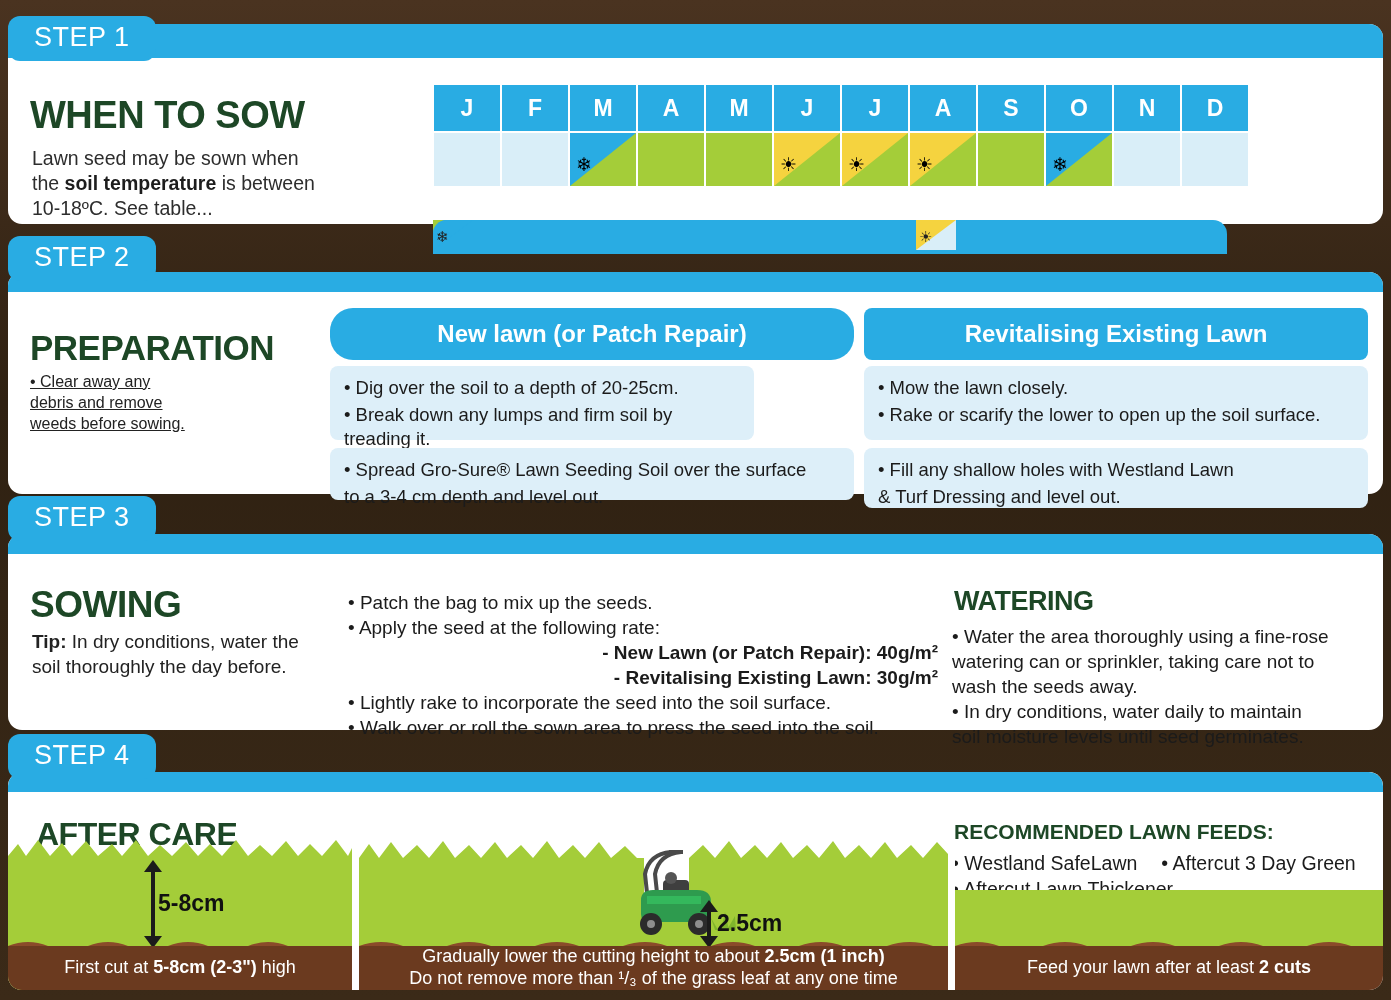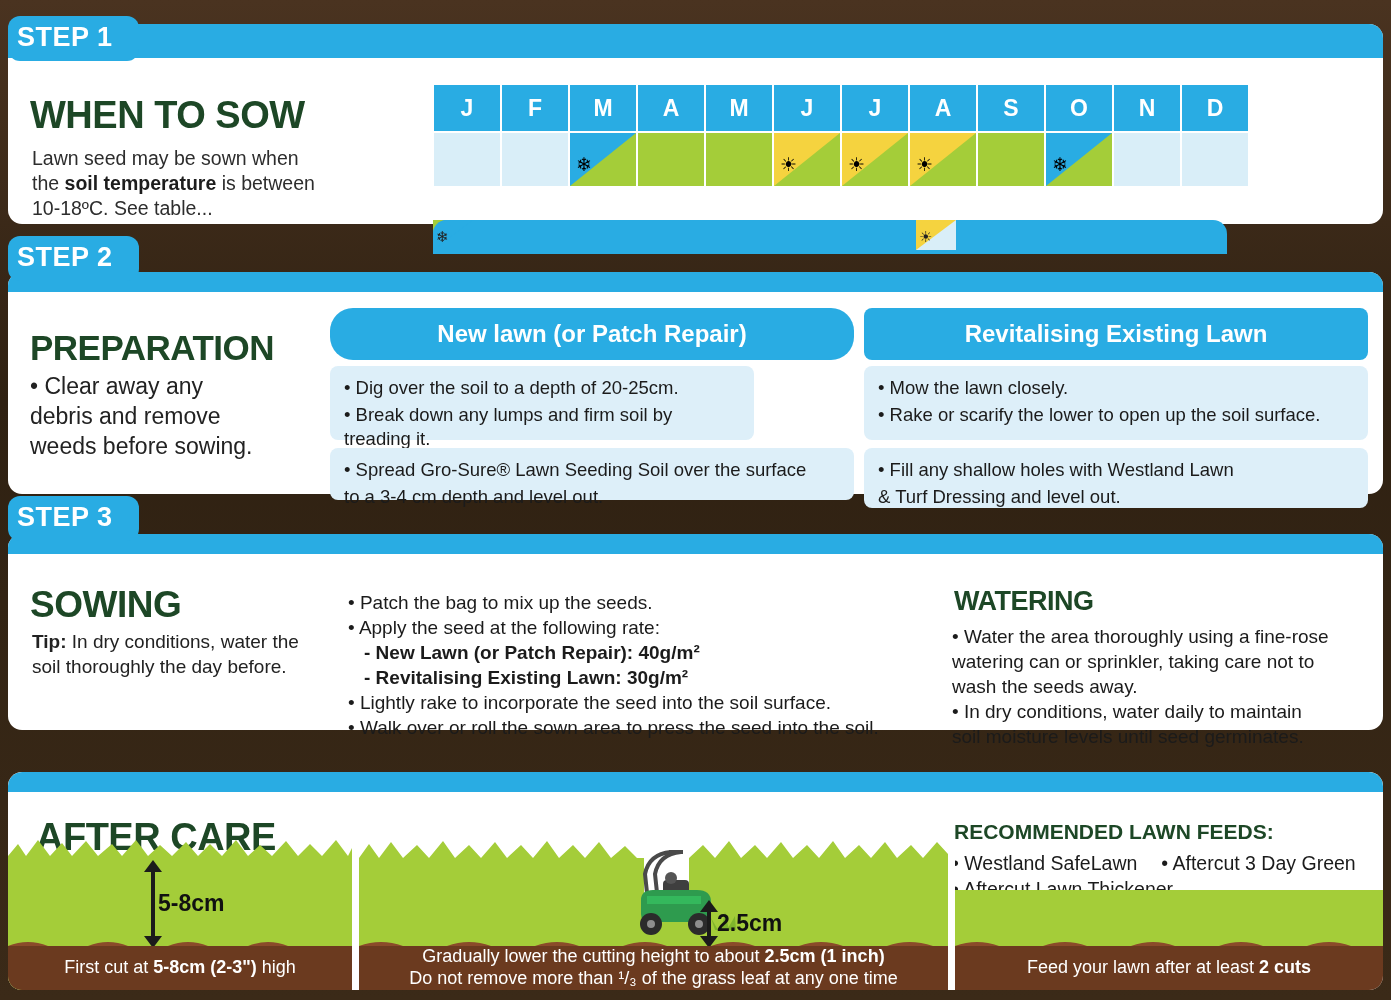--- a/index.html
+++ b/index.html
@@ -21,23 +21,23 @@
       radial-gradient(circle at 5% 80%, rgba(120,85,50,.4) 0 20px, transparent 21px),
       radial-gradient(circle at 48% 95%, rgba(70,45,25,.5) 0 18px, transparent 19px),
       radial-gradient(circle at 88% 88%, rgba(110,75,45,.45) 0 18px, transparent 19px),
       linear-gradient(180deg,#4a3320 0%, #2f2112 40%, #3b2a18 100%);
   }
   .page{position:absolute;inset:0;}
 
   
   .panel{position:absolute;background:#ffffff;border-radius:14px;}
   .tab{
-    position:absolute;background:#29ace3;color:#fff;font-weight:bold;
+    position:absolute;background:#29ace3;color:#fff;font-weight:normal;
     font-size:27px;letter-spacing:.5px;border-radius:12px 12px 12px 12px;
-    padding:6px 26px 8px 9px;z-index:5;
+    padding:6px 26px 8px 26px;z-index:5;
   }
 
   h2.headline{
     margin:0;color:#1d4726;font-weight:bold;letter-spacing:-.5px;
   }
 
   
   #step1{left:8px;top:24px;width:1375px;height:200px;}
   #step1 .blue{position:absolute;left:0;top:0;width:100%;height:34px;background:#29ace3;border-radius:14px 14px 0 0;}
   #s1title{position:absolute;left:22px;top:70px;font-size:38px;}
@@ -73,41 +73,41 @@
   .sw.blue{background:#d9eef8;}
   .sw.blue::before{content:"";position:absolute;left:0;top:0;width:0;height:0;border-left:40px solid #29ace3;border-bottom:30px solid transparent;}
   .sw.yellow{background:#d9eef8;}
   .sw.yellow::before{content:"";position:absolute;left:0;top:0;width:0;height:0;border-left:40px solid #f5d33f;border-bottom:30px solid transparent;}
   .sw .g{position:absolute;left:3px;top:8px;font-size:15px;z-index:2;}
   .legend .txt{margin-right:46px;}
 
   
   #step2{left:8px;top:272px;width:1375px;height:222px;}
   #s2title{position:absolute;left:22px;top:56px;font-size:35px;}
-  #s2bullets{position:absolute;left:22px;top:100px;width:290px;font-size:23px;color:#222;line-height:1.3;}
+  #s2bullets{position:absolute;left:22px;top:100px;width:290px;font-size:16px;color:#222;line-height:1.3;text-decoration:underline;}
   .colhead{
     position:absolute;background:#29ace3;color:#fff;font-weight:bold;font-size:24px;
     display:flex;align-items:center;justify-content:center;border-radius:8px;
   }
   .cbox{position:absolute;background:#ddeff9;border-radius:8px;padding:10px 14px;box-sizing:border-box;
         font-size:18.5px;color:#1b1b1b;line-height:1.33;}
   .cbox p{margin:0 0 2px 0;}
 
   
   #step3{left:8px;top:534px;width:1375px;height:196px;}
   #s3title{position:absolute;left:22px;top:50px;font-size:37px;}
   #s3tip{position:absolute;left:24px;top:96px;width:290px;font-size:19px;color:#222;line-height:1.3;}
   #s3list{position:absolute;left:340px;top:56px;width:590px;font-size:19px;color:#1b1b1b;line-height:1.32;}
   #s3water-t{position:absolute;left:946px;top:52px;font-size:27px;}
   #s3water{position:absolute;left:944px;top:90px;width:420px;font-size:19px;color:#1b1b1b;line-height:1.32;}
-  .ind{padding-left:16px;}
+  .ind{padding-left:16px;text-align:right;}
 
   
   #step4{left:8px;top:772px;width:1375px;height:218px;overflow:hidden;}
-  #s4title{position:absolute;left:28px;top:44px;font-size:38px;}
+  #s4title{position:absolute;left:28px;top:44px;font-size:32px;}
   #s4feeds-t{position:absolute;left:946px;top:48px;font-size:21px;color:#1d4726;font-weight:bold;}
   #s4feeds{position:absolute;left:944px;top:78px;width:420px;font-size:19.5px;color:#1b1b1b;line-height:1.35;}
   .lawnpanel{position:absolute;bottom:0;top:66px;overflow:hidden;}
   .caption{position:absolute;left:0;right:0;bottom:0;height:44px;background:#6b3a1f;color:#fff;
            font-size:18px;display:flex;align-items:center;justify-content:center;text-align:center;line-height:1.2;padding:0 8px;box-sizing:border-box;}
   .caption b{font-weight:bold;}
   .divider{position:absolute;top:66px;bottom:0;width:7px;background:#fff;}
 
   .arrow{position:absolute;}
   .arrow .bar{position:absolute;left:50%;transform:translateX(-50%);width:4px;background:#1b1b1b;}
@@ -243,20 +243,21 @@
     <h2 class="headline" id="s3water-t">WATERING</h2>
     <div id="s3water">
       <div>• Water the area thoroughly using a fine-rose</div>
       <div>   watering can or sprinkler, taking care not to</div>
       <div>   wash the seeds away.</div>
       <div>• In dry conditions, water daily to maintain</div>
       <div>   soil moisture levels until seed germinates.</div>
     </div>
   </div>
 
+  <div class="tab" style="left:8px;top:734px;">STEP 4</div>
   <div class="panel" id="step4">
     <div style="position:absolute;left:0;top:0;width:100%;height:20px;background:#29ace3;border-radius:14px 14px 0 0;"></div>
 
     <h2 class="headline" id="s4title">AFTER CARE</h2>
 
     <div id="s4feeds-t">RECOMMENDED LAWN FEEDS:</div>
     <div id="s4feeds">
       <div style="display:flex;gap:24px;">
         <span>• Westland SafeLawn</span>
         <span>• Aftercut 3 Day Green</span>

